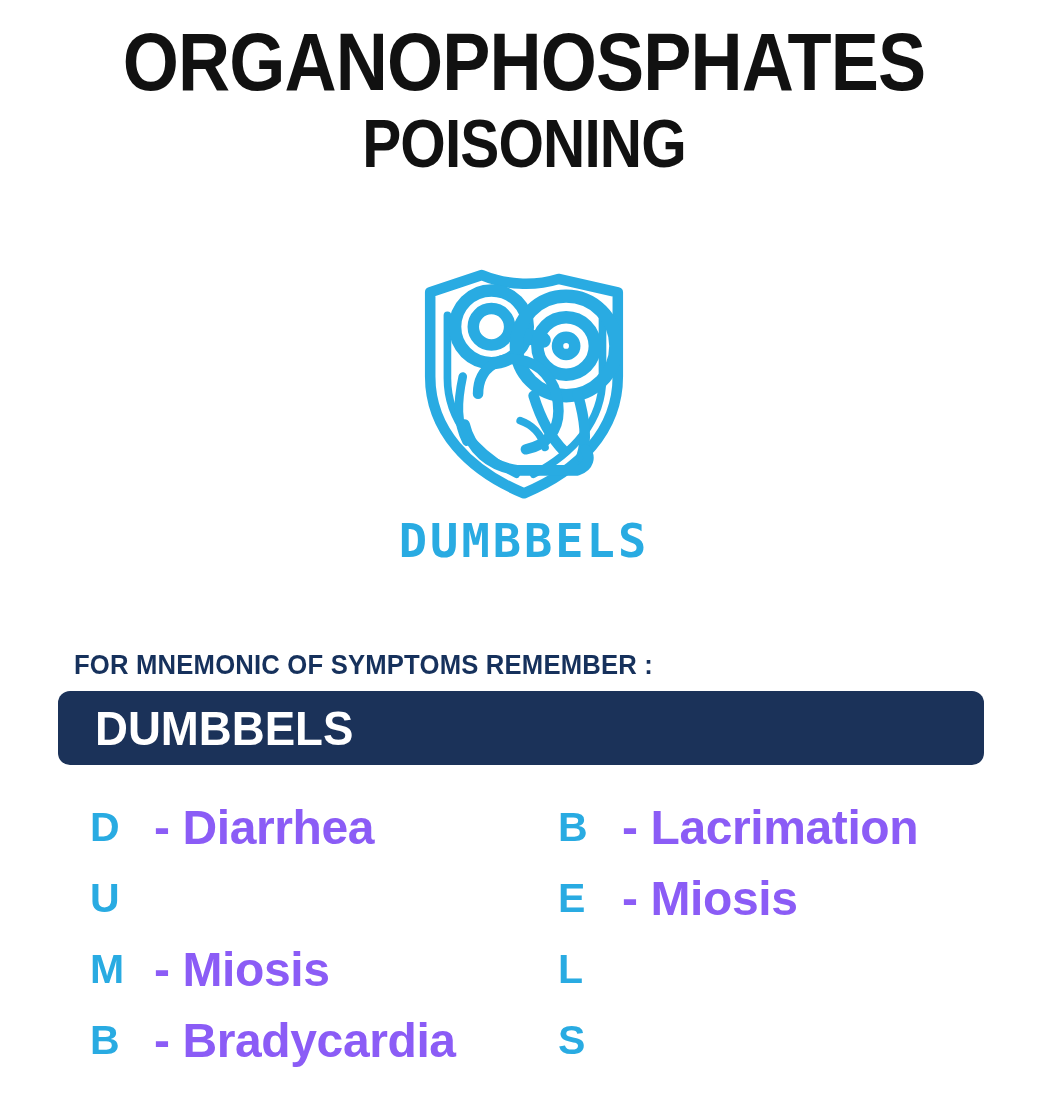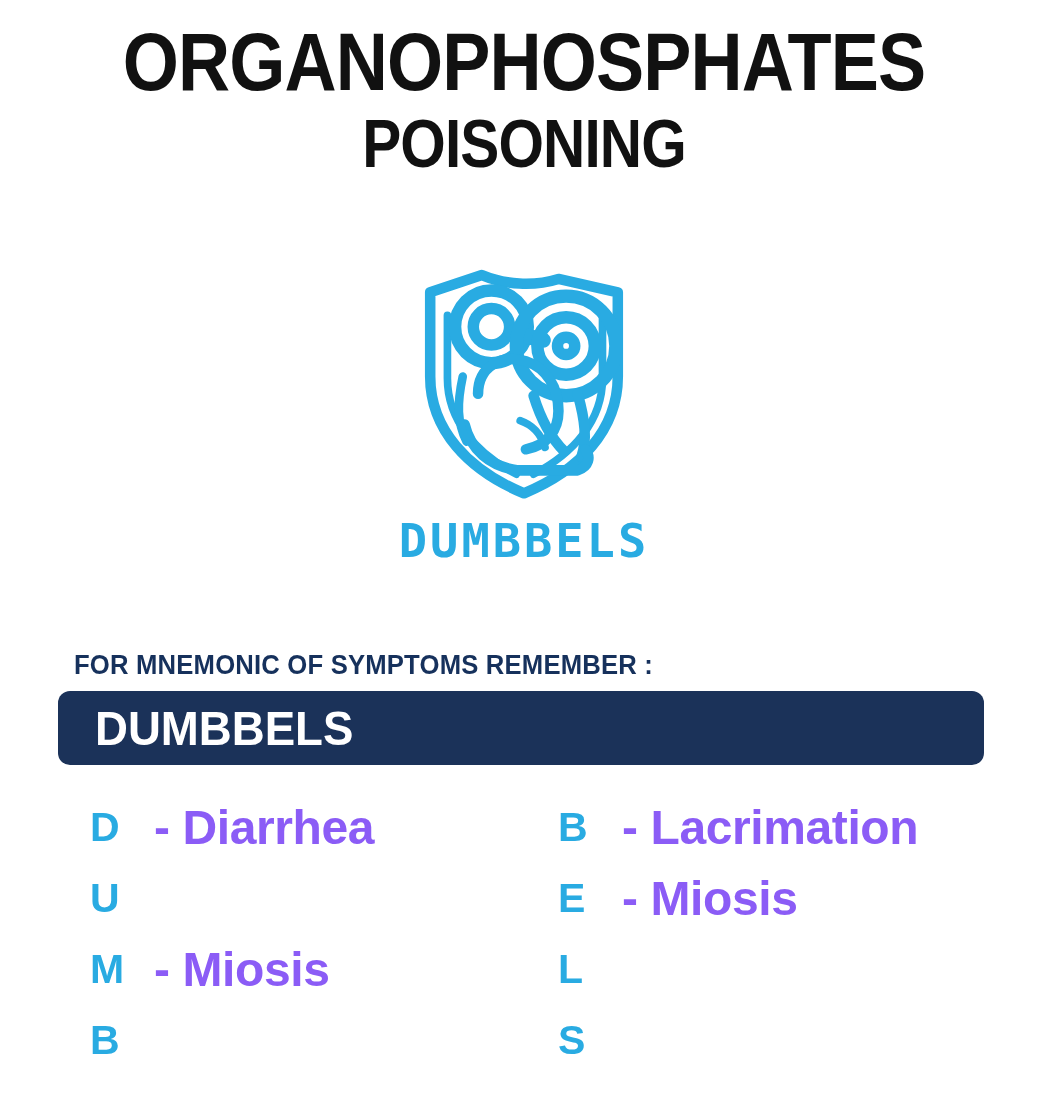--- a/index.html
+++ b/index.html
@@ -187,20 +187,21 @@
     </div>
     <div class="mnemonic-row">
       <span class="row-letter">U</span>
     </div>
     <div class="mnemonic-row">
       <span class="row-letter">M</span>
       <span class="row-text"><span>-</span> <span>Miosis</span></span>
     </div>
     <div class="mnemonic-row">
       <span class="row-letter">B</span>
+      <span class="row-text"><span>-</span> <span>Bradycardia</span></span>
     </div>
   </div>
 
   <div id="col-right" class="mnemonic-col">
     <div class="mnemonic-row">
       <span class="row-letter">B</span>
       <span class="row-text"><span>-</span> <span>Lacrimation</span></span>
     </div>
     <div class="mnemonic-row">
       <span class="row-letter">E</span>

